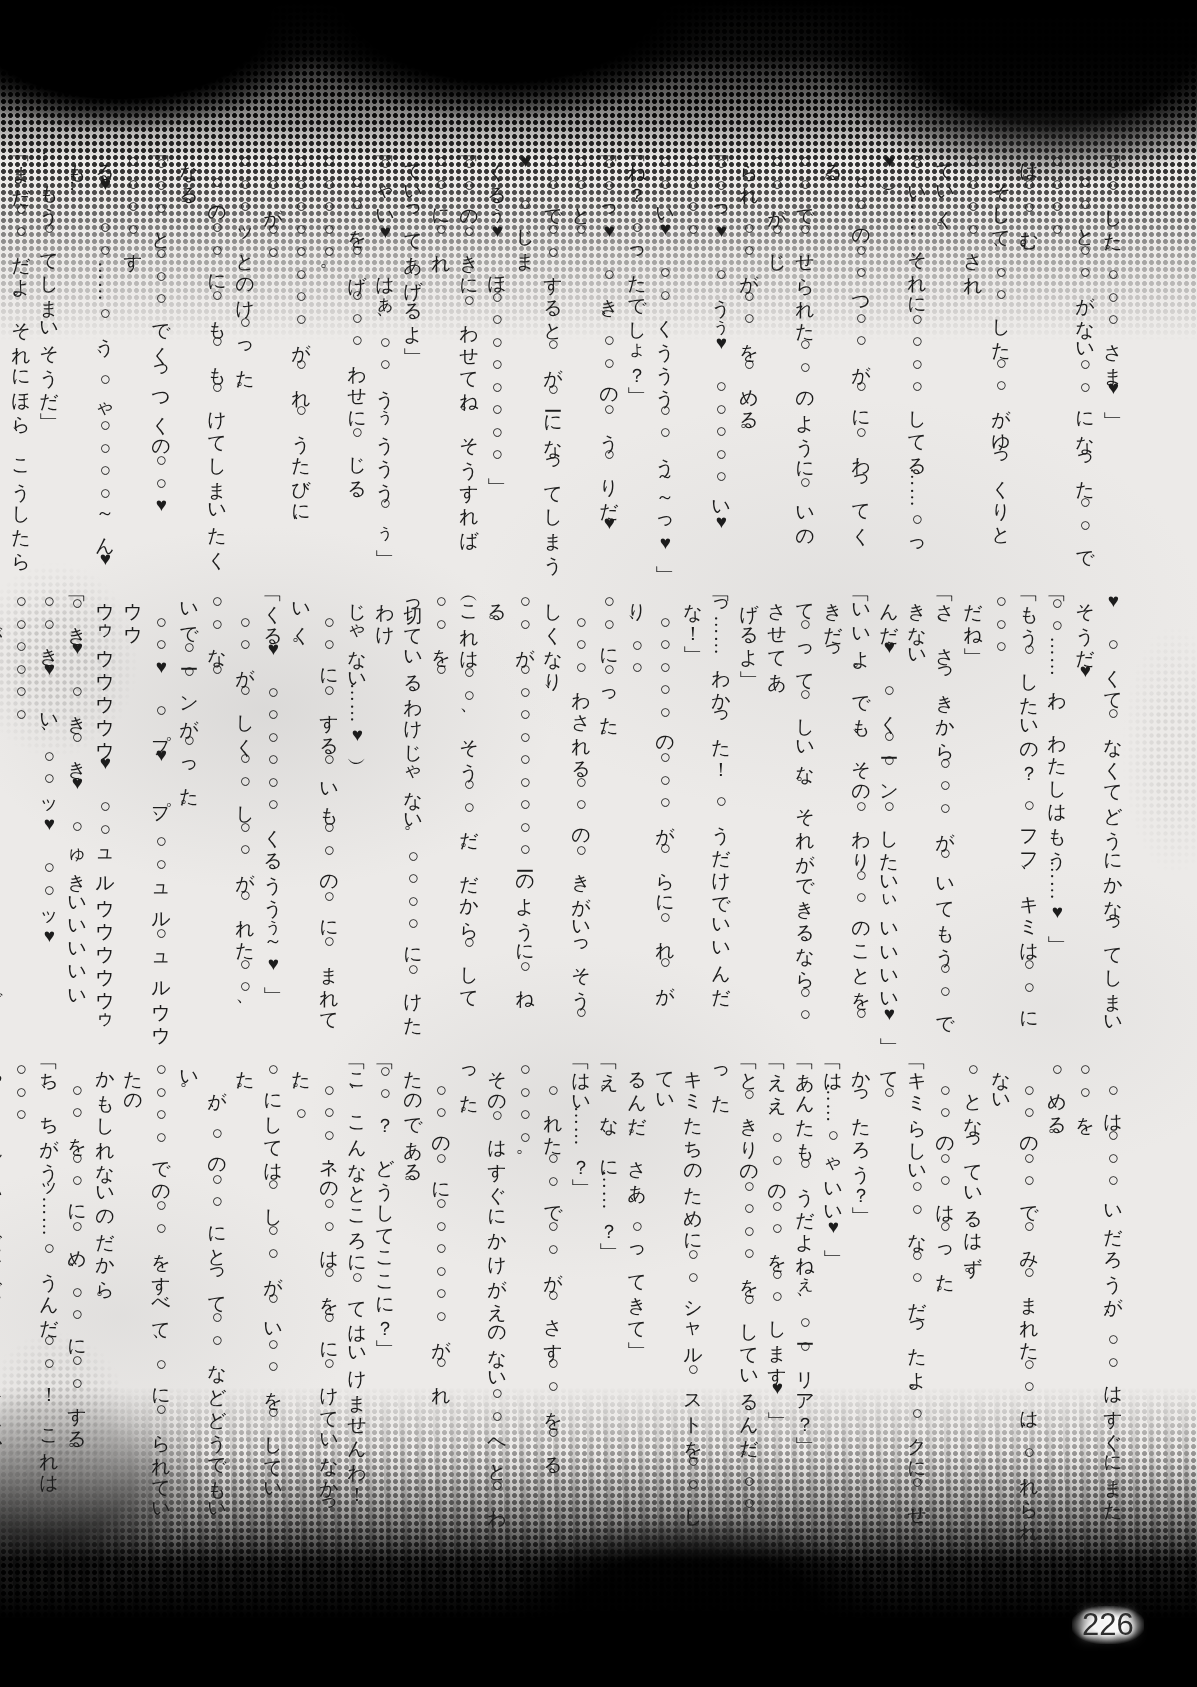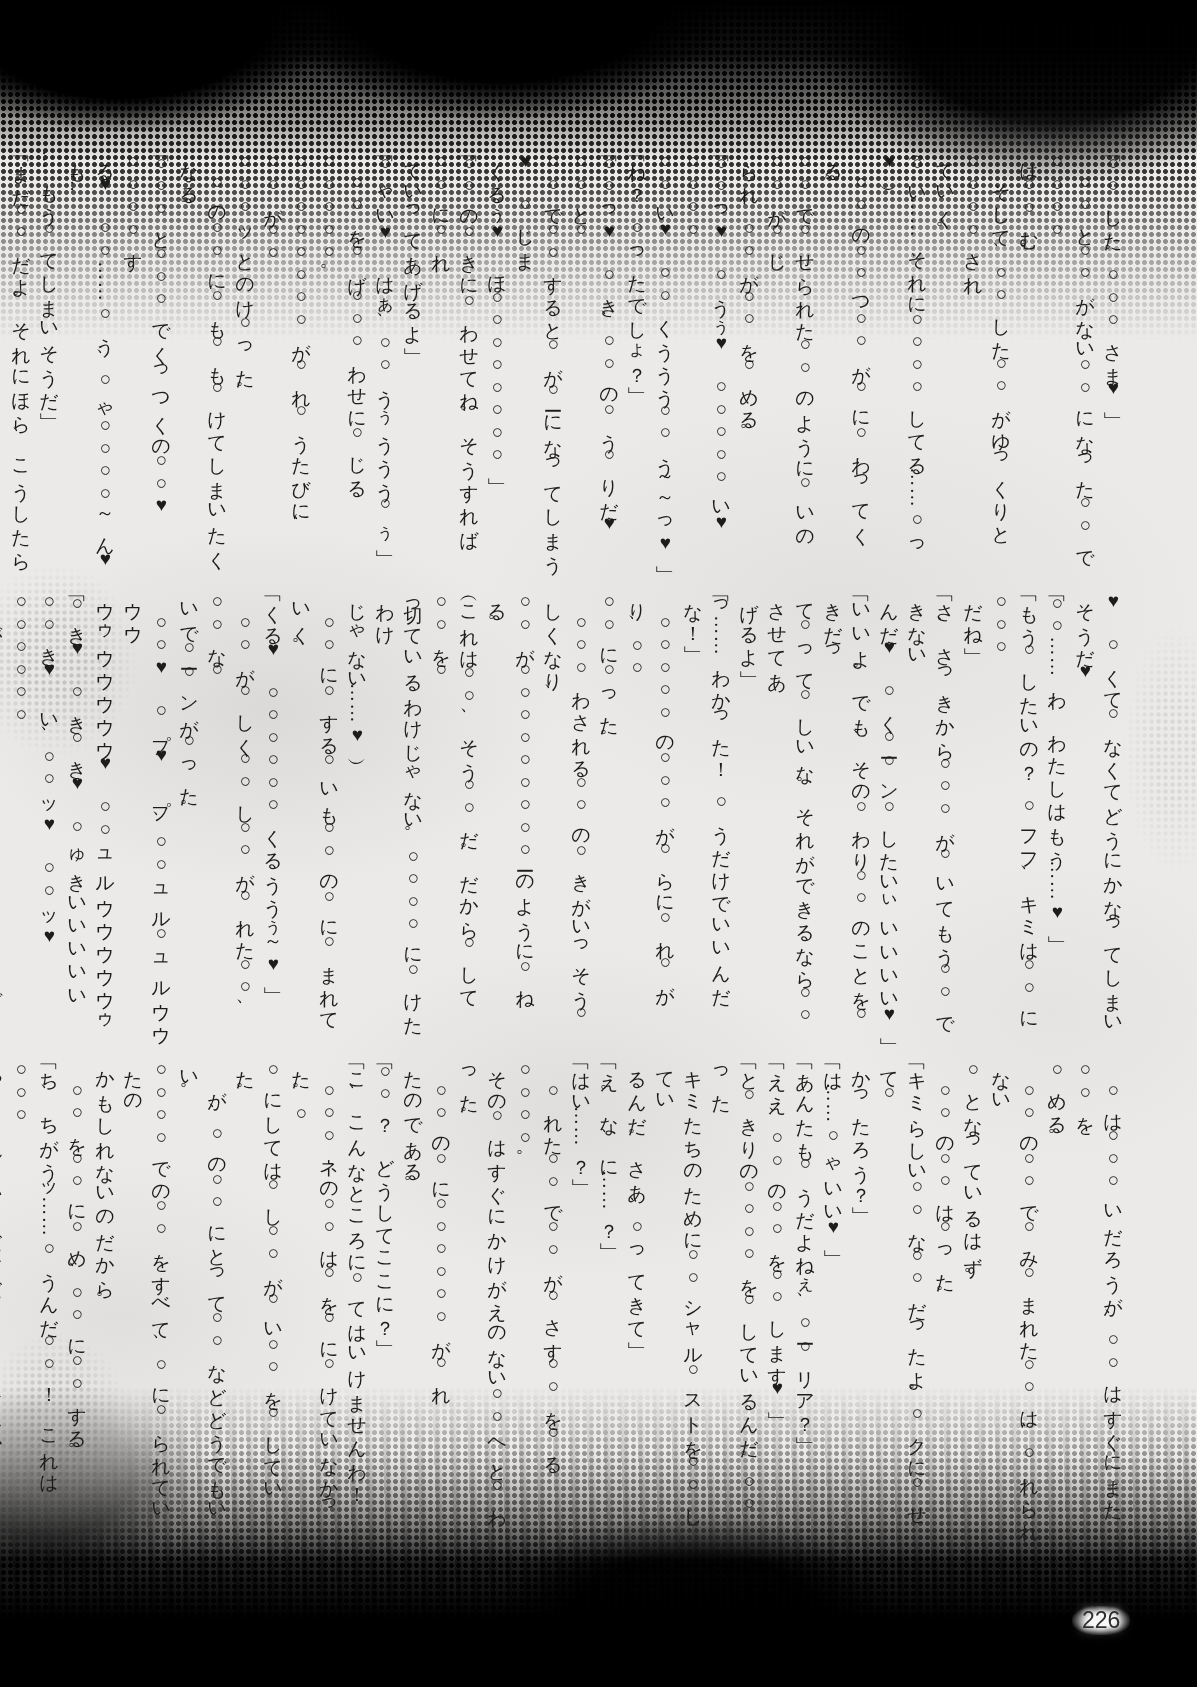--- a/index.html
+++ b/index.html
@@ -58,21 +58,21 @@
     writing-mode:vertical-rl;
     font-size:19px;line-height:28px;letter-spacing:1.5px;
     color:#1c1c1c;white-space:pre-line;overflow:visible;
   }
   .band.b1{top:150px;height:428px;}
   .band.b2{top:590px;height:448px;}
   .band.b3{top:1058px;height:478px;}
   .page-number{
     position:absolute;left:1072px;top:1606px;z-index:3;
     font-family:"Liberation Sans","DejaVu Sans",sans-serif;
-    font-size:23px;color:#2e2e2e;padding:1px 10px;border-radius:14px;
+    font-size:31px;color:#2e2e2e;padding:1px 10px;border-radius:14px;
     text-shadow:0 0 5px #fff,0 0 9px #fff,0 0 14px rgba(255,255,255,0.9);
     background:radial-gradient(ellipse at center, rgba(255,255,255,0.95) 30%, rgba(255,255,255,0) 75%);
   }
 </style>
 </head>
 <body>
 
 <div class="paper"></div>
 
 <div class="smudge s1"></div>

